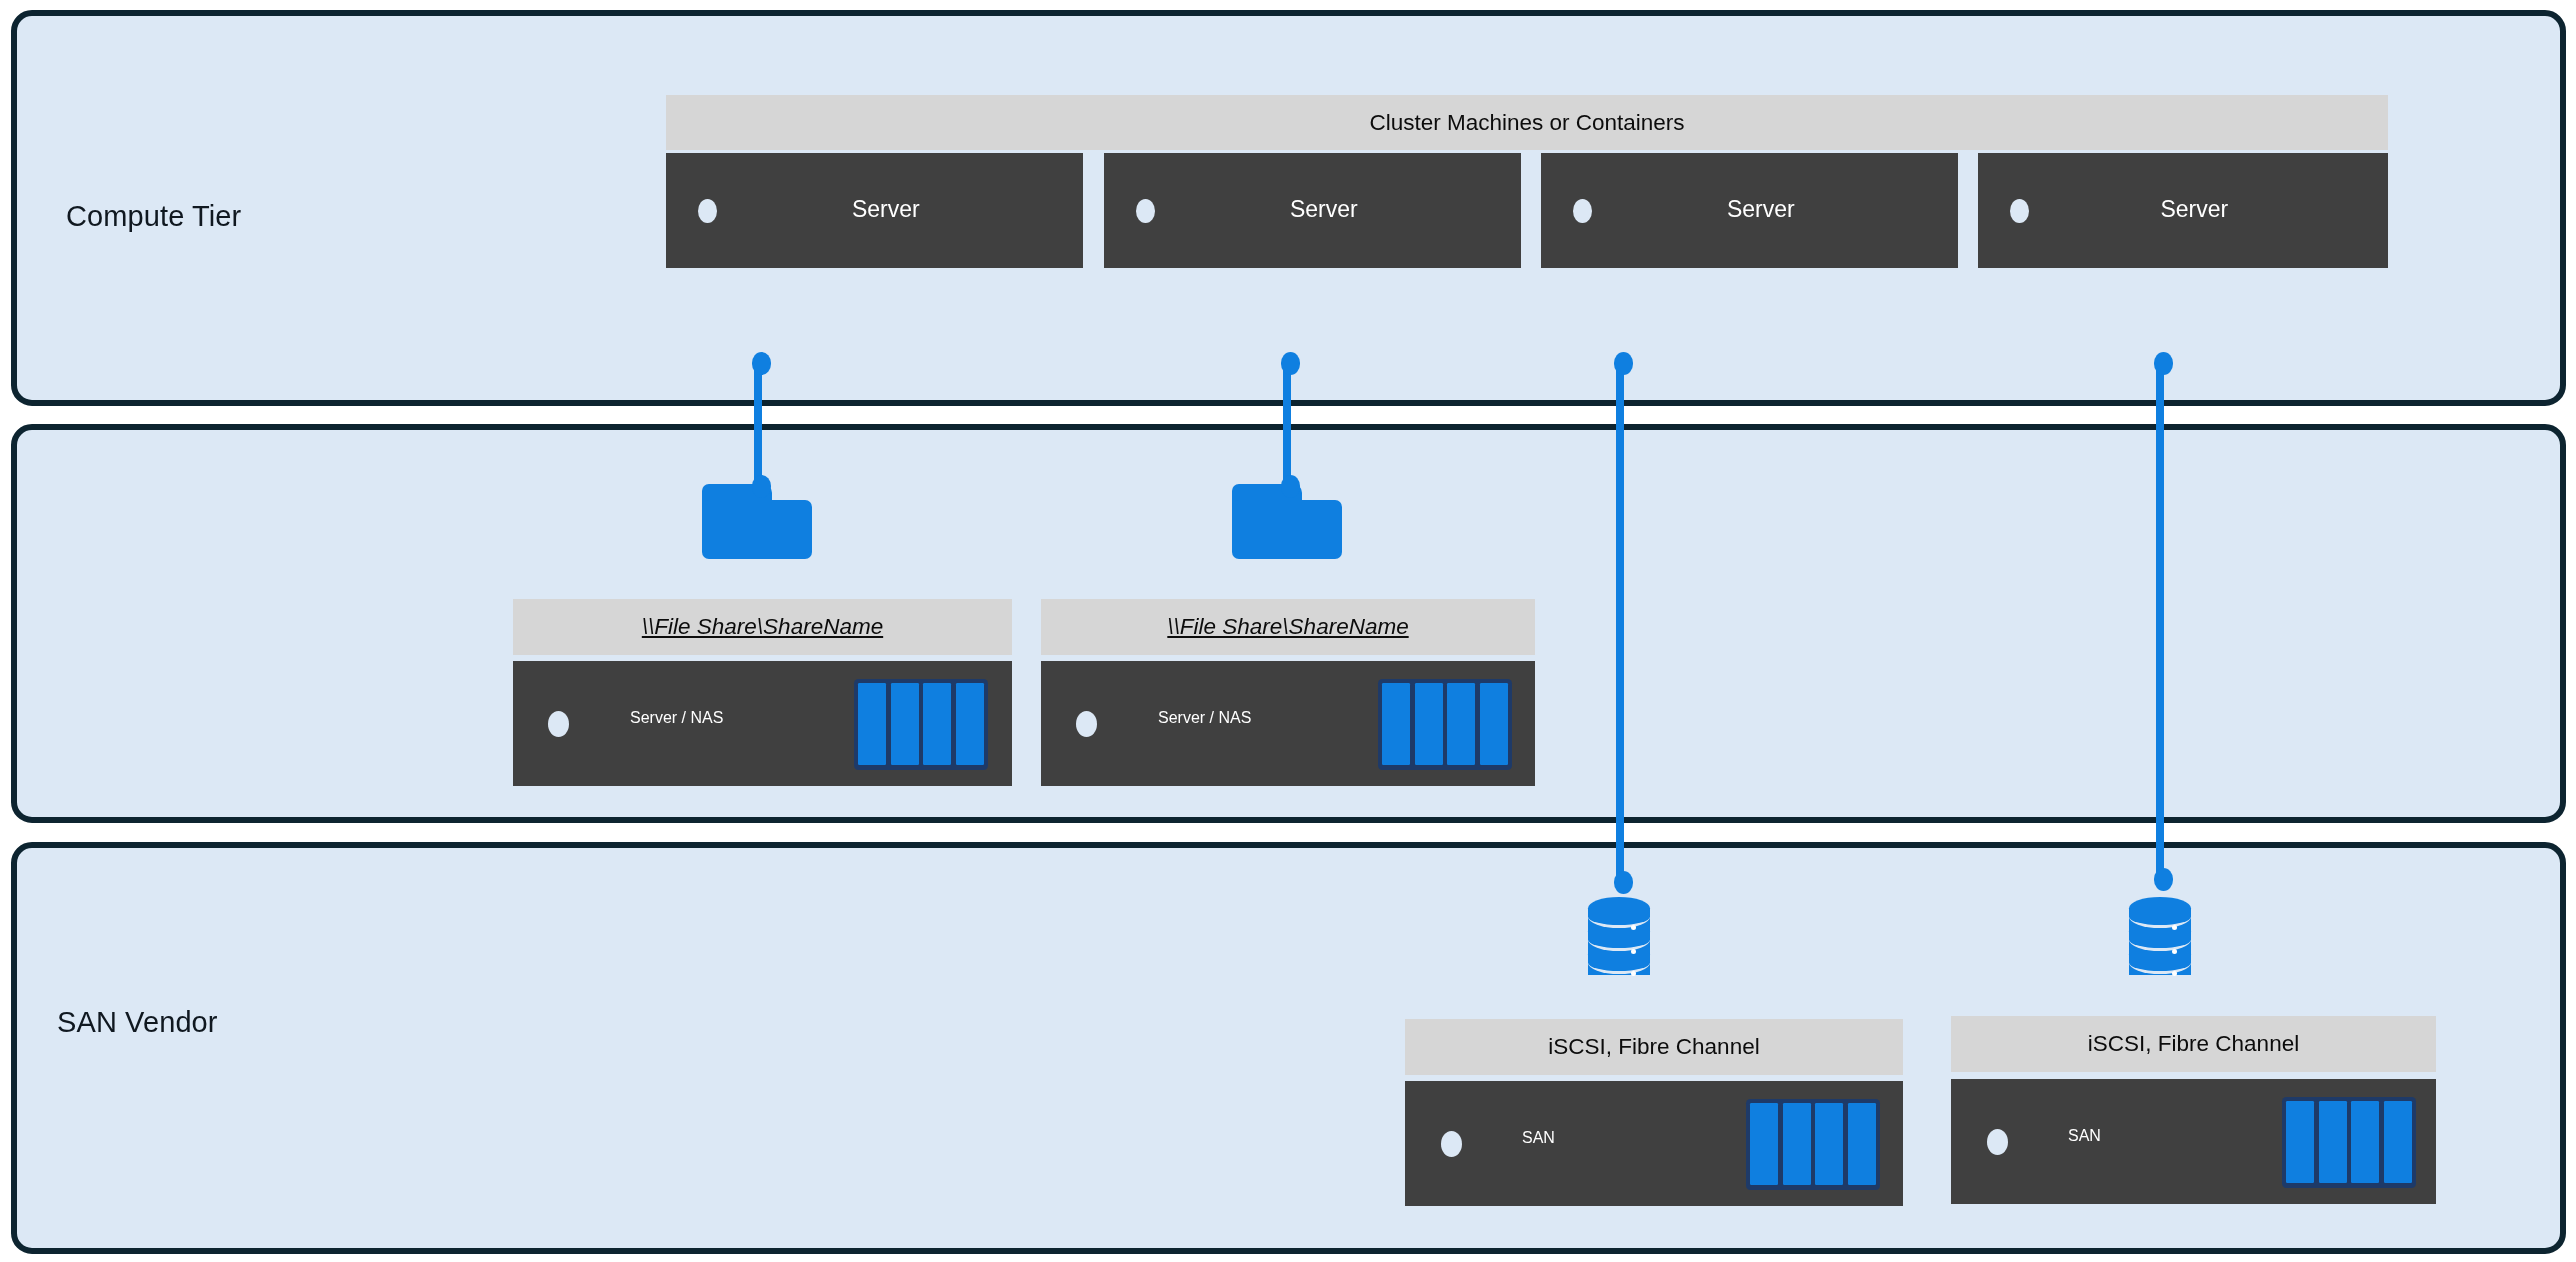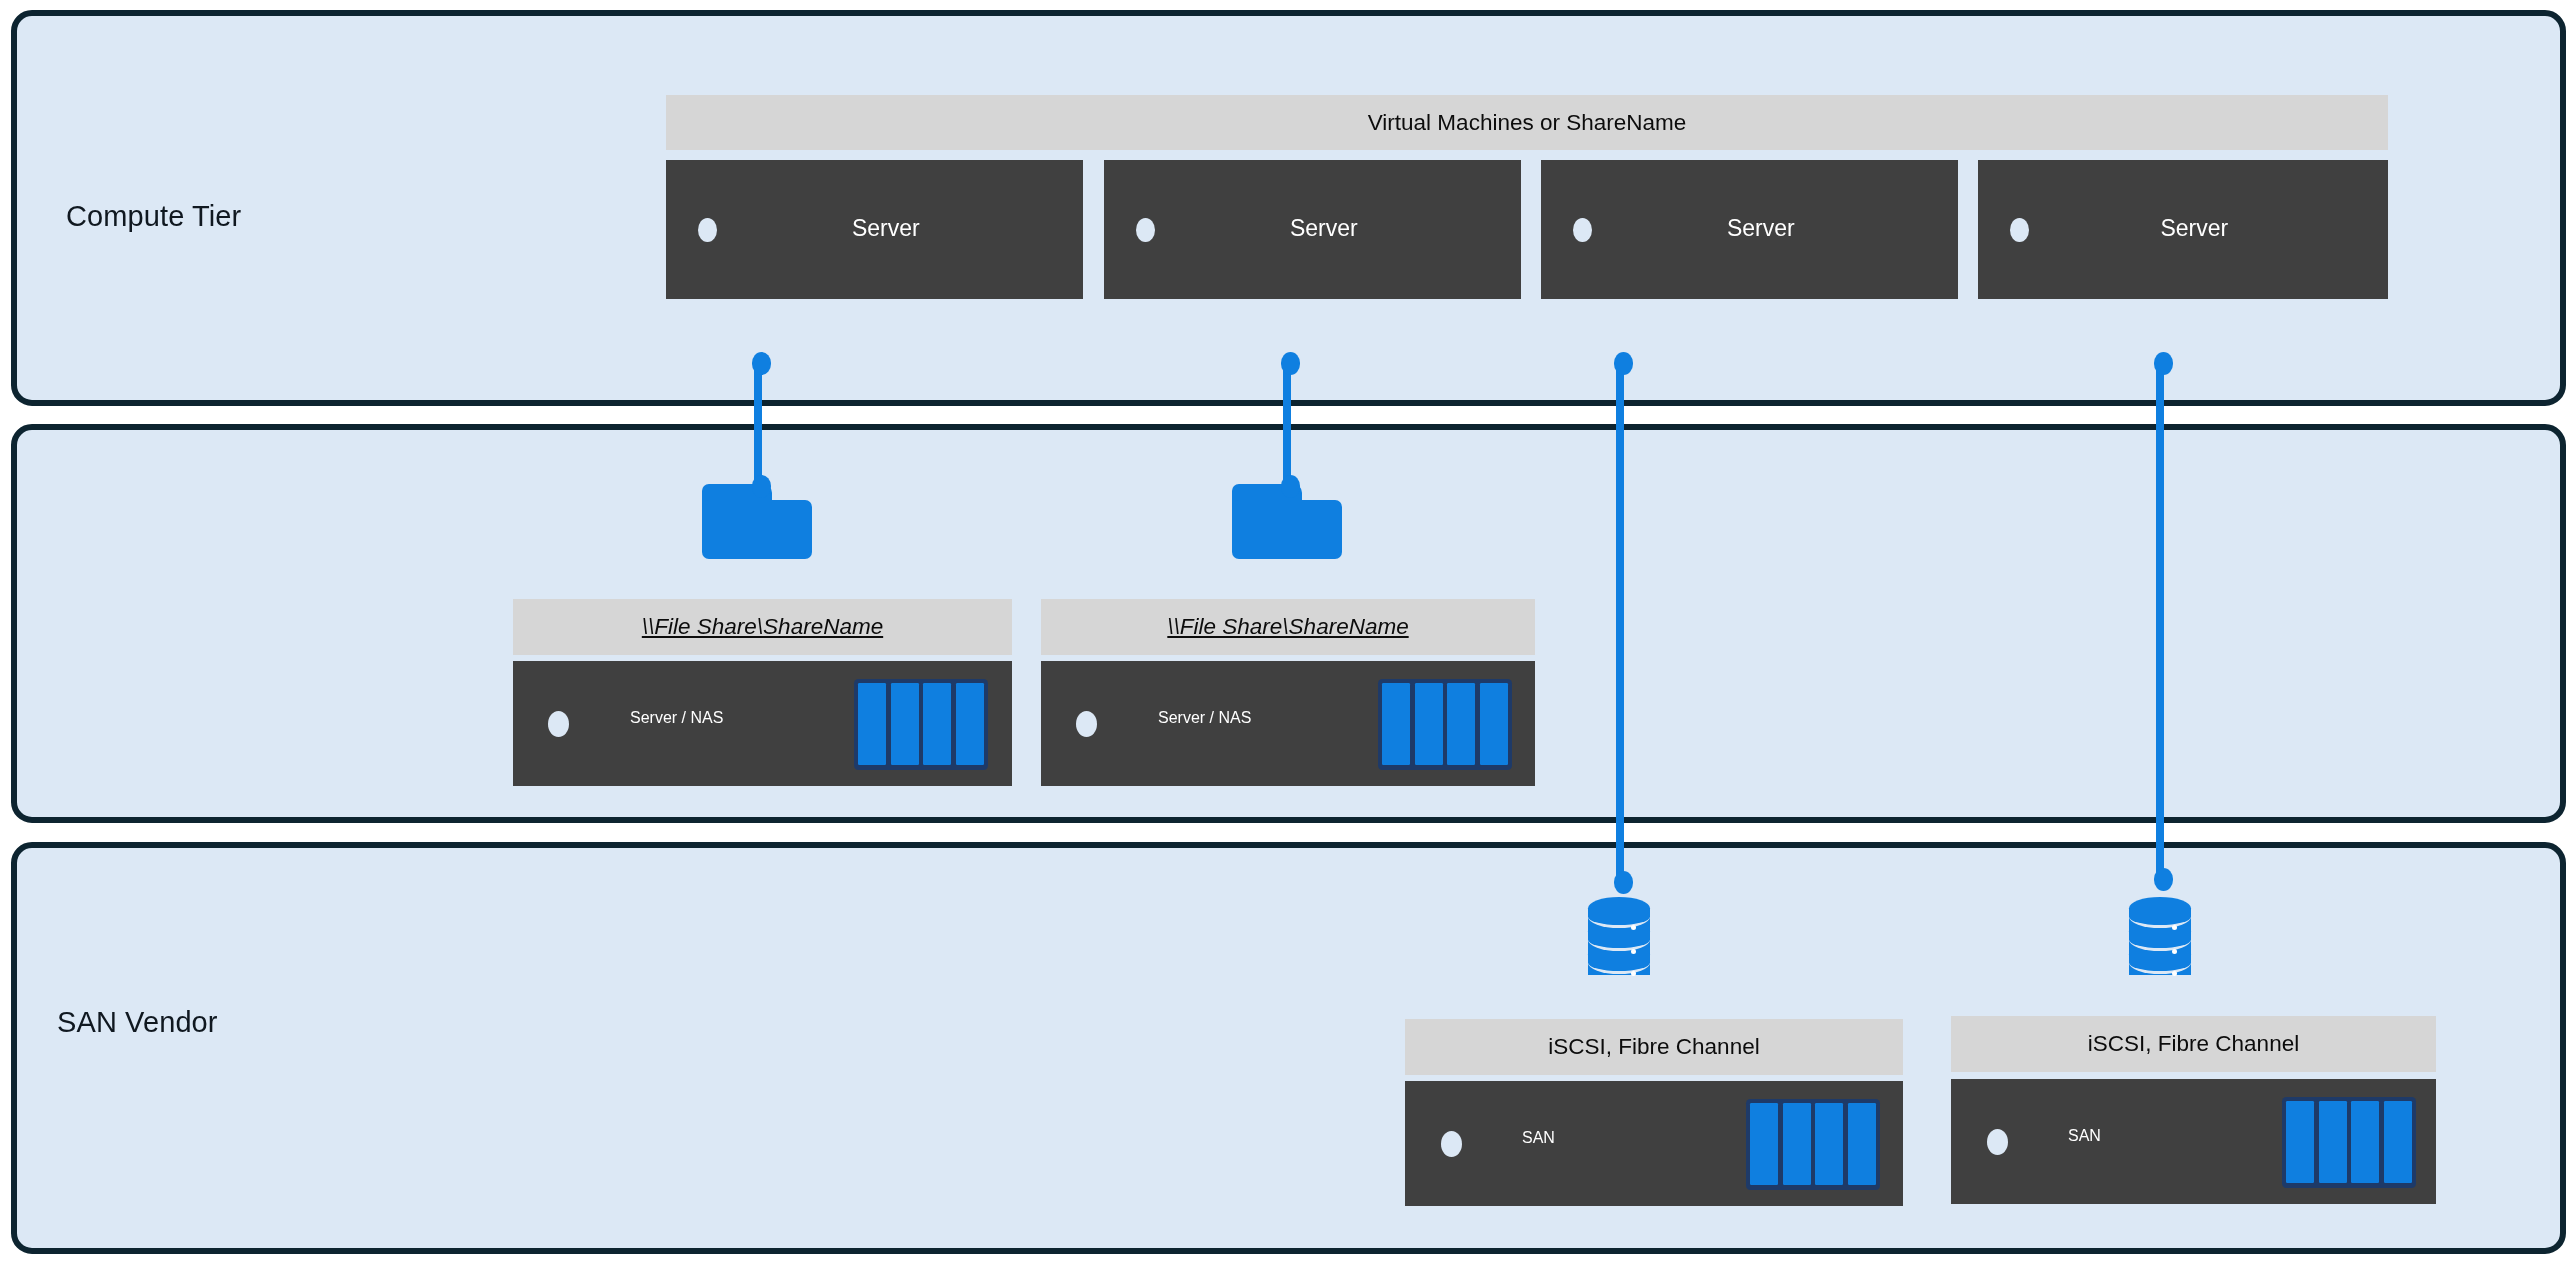--- a/index.html
+++ b/index.html
@@ -94,22 +94,22 @@
   .drive-bar {
     flex: 1 1 0;
     background: #0f7fe0;
     border-radius: 1.2px;
   }
 
   
   .server-cell {
     position: absolute;
     background: #404040;
-    top: 160px;
-    height: 139px;
+    top: 153px;
+    height: 115px;
   }
   .server-cell .cell-led {
     position: absolute;
     left: 32px;
     top: 50%;
     margin-top: -12px;
     width: 18.7px;
     height: 24px;
     background: #dce8f5;
     border-radius: 50%;
@@ -197,21 +197,21 @@
 </head>
 <body>
 
 <div id="canvas">
 
   <div class="tier-panel" id="tier-compute"></div>
 
   <div class="tier-label" id="label-compute">Compute Tier</div>
 
   <div class="caption-bar" style="left:666px; top:95px; width:1722px; height:55px;">
-    <span>Virtual Machines or ShareName</span>
+    <span>Cluster Machines or Containers</span>
   </div>
 
   <div class="server-cell" style="left:666px; width:417px;">
     <div class="cell-led"></div>
     <div class="cell-text">Server</div>
   </div>
 
   <div class="server-cell" style="left:1104px; width:417px;">
     <div class="cell-led"></div>
     <div class="cell-text">Server</div>

